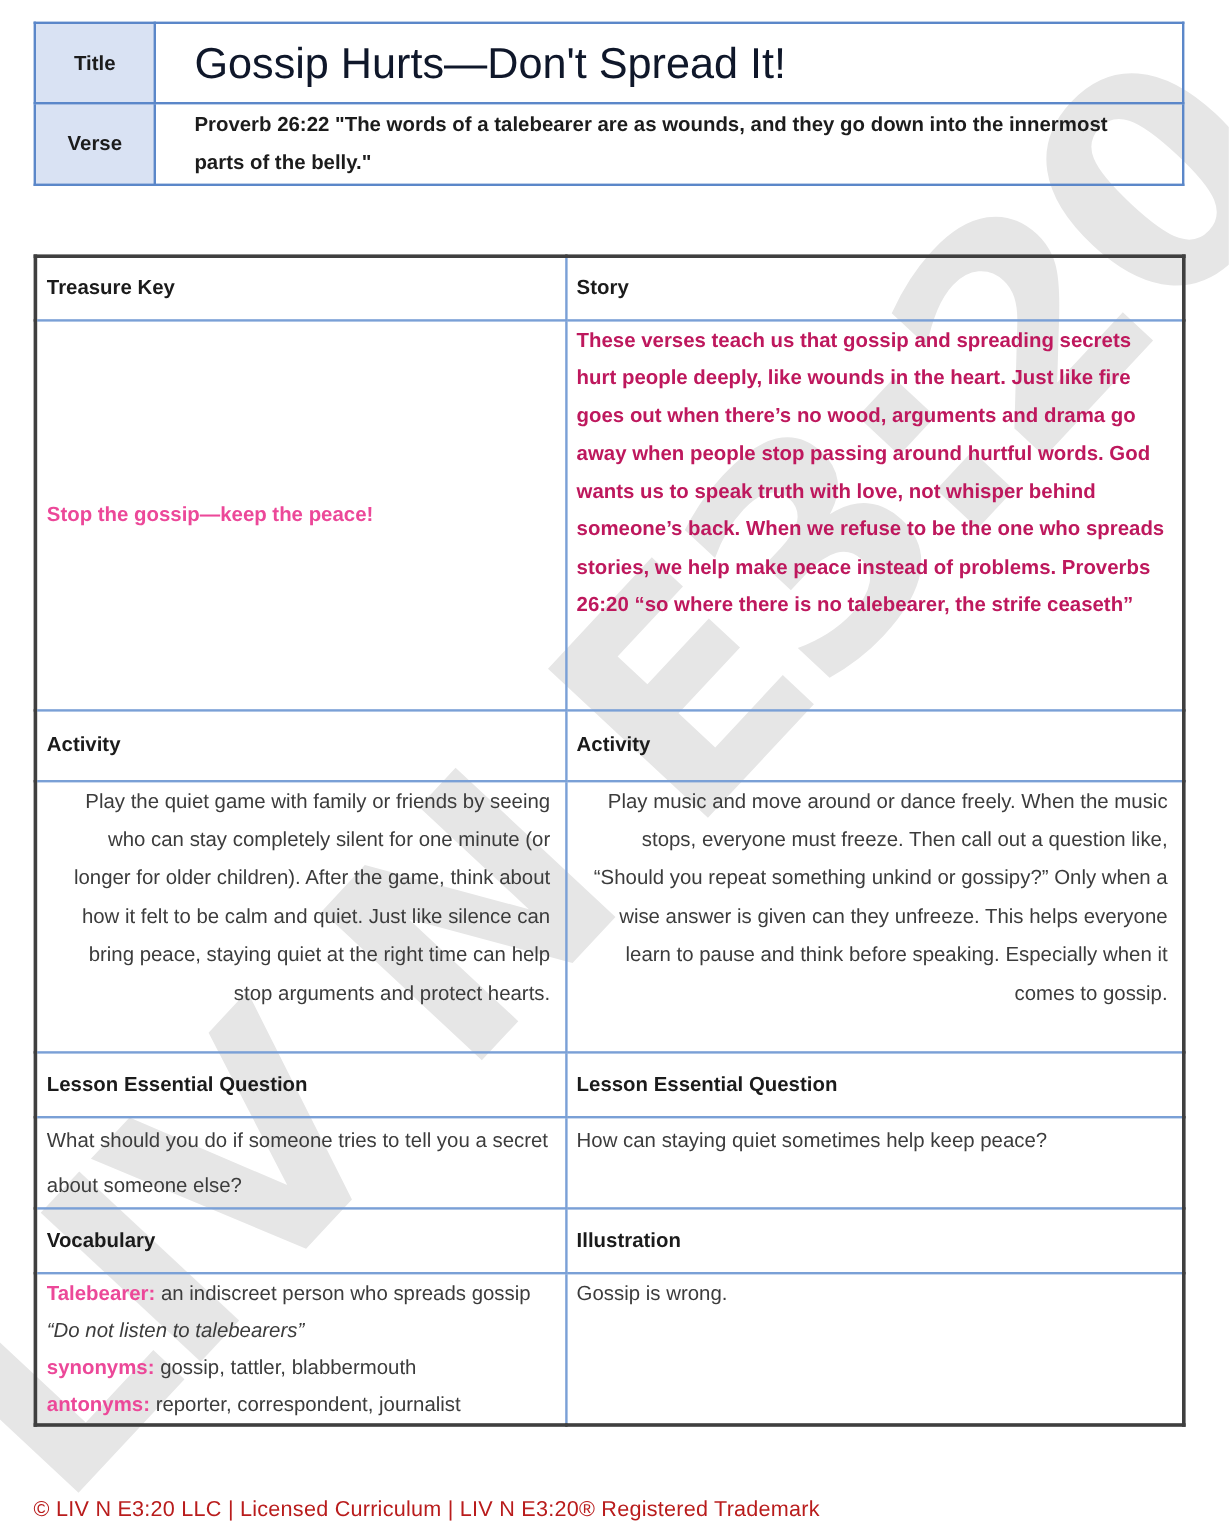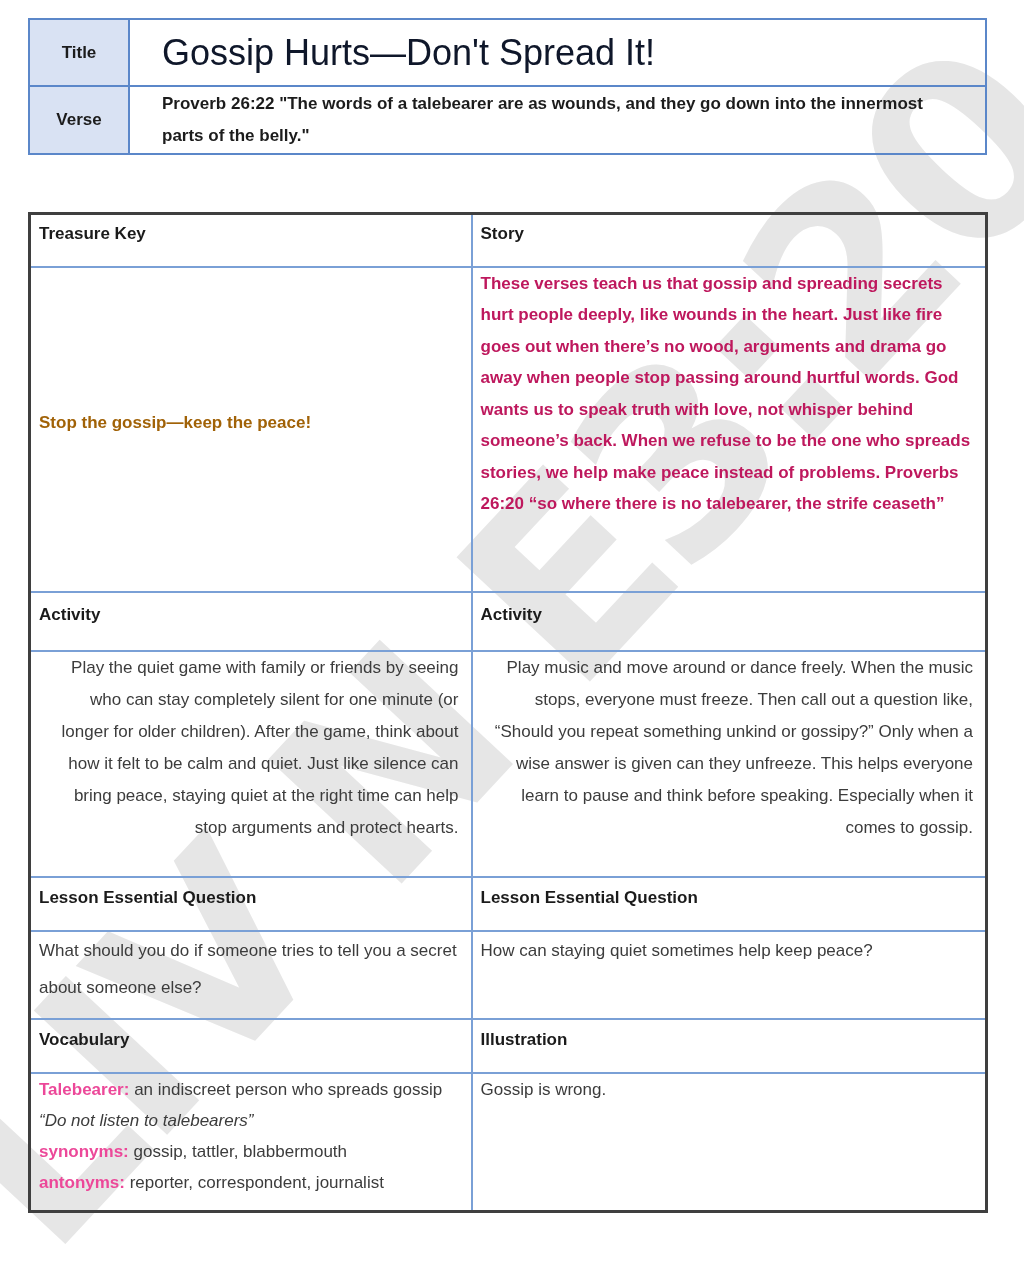--- a/index.html
+++ b/index.html
@@ -64,21 +64,21 @@
   table.main-table {
     border-collapse: collapse;
     table-layout: fixed;
     width: 957px;
     margin: 57px 0 0 28px;
     border: 3px solid #3f3f3f;
     background: transparent;
   }
   table.main-table td {
     border: 2px solid #7aa0d6;
-    padding: 0 12px 12px 8px;
+    padding: 0 12px 0 8px;
     overflow: hidden;
   }
   .r-hdr1 { height: 53px; }
   .r-story { height: 325px; }
   .r-hdr2 { height: 59px; }
   .r-act { height: 226px; text-align: right; }
   .r-hdr3 { height: 54px; }
   .r-leq { height: 76px; }
   .r-hdr4 { height: 54px; }
   .r-vocab { height: 127px; }
@@ -93,21 +93,21 @@
     vertical-align: top;
     font-size: 17px;
     color: #3c3c3c;
     line-height: 32px;
     padding-top: 3px;
   }
   .treasure-cell {
     vertical-align: middle;
     font-weight: bold;
     font-size: 17px;
-    color: #a16207;
+    color: #ec4899;
   }
   .story-cell {
     font-weight: bold;
     color: #be185d;
     line-height: 31.5px;
     padding-top: 4px;
   }
   .leq-cell { line-height: 37px; padding-top: 2px; }
   .vocab-cell { line-height: 31px; padding-top: 2px; }
   .vocab-cell b { color: #ec4899; }

